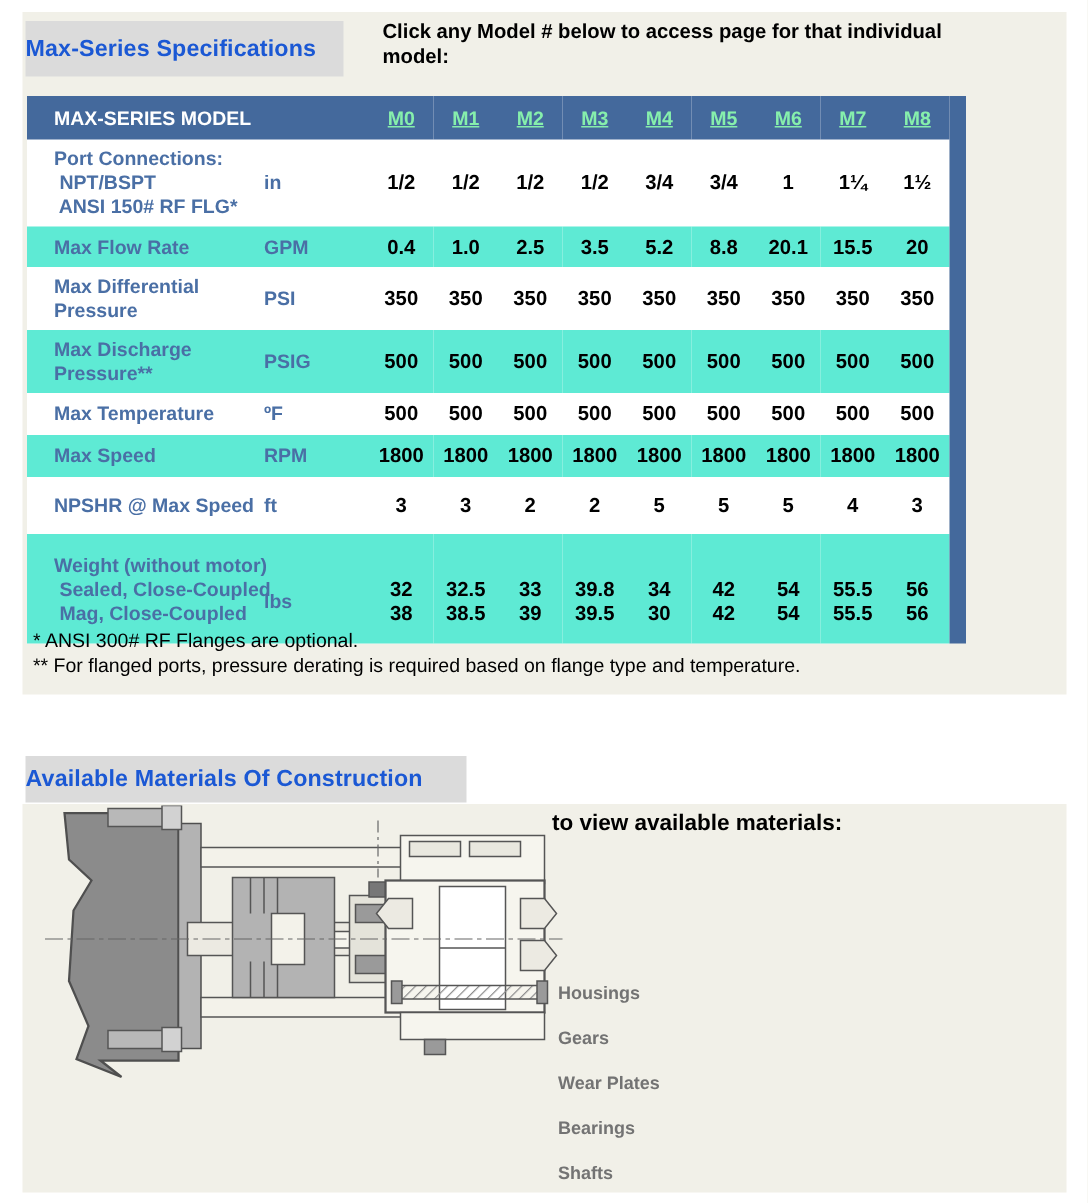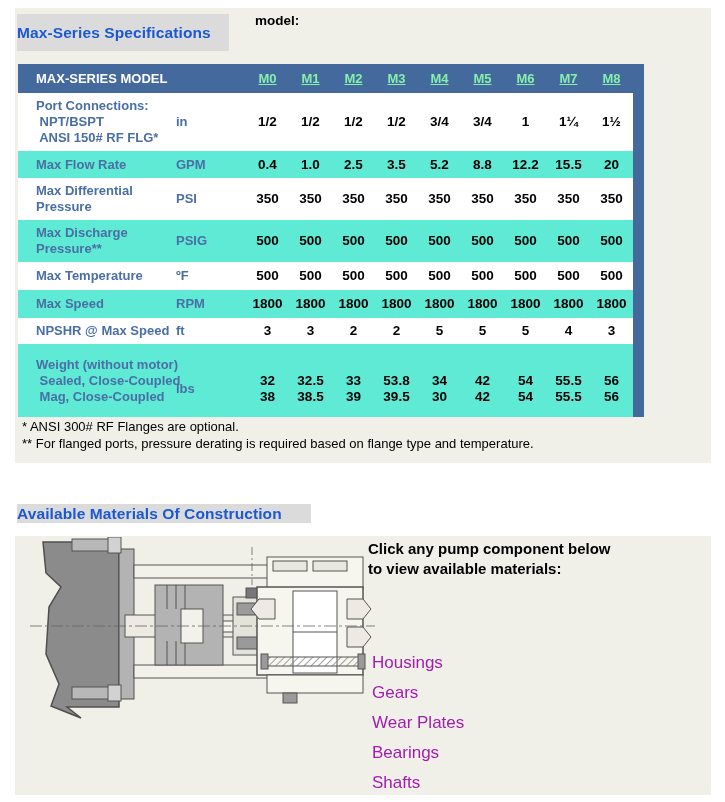--- a/index.html
+++ b/index.html
@@ -9,21 +9,21 @@
   }
   .panel{position:absolute;background:#f1f0e8;}
   #panel1{left:15px;top:8px;width:696px;height:455px;}
   #panel2{left:15px;top:536px;width:696px;height:259px;}
   .badge{
     position:absolute;background:#dbdbdb;color:#1b58d4;font-weight:bold;
     font-size:15.5px;display:flex;align-items:center;padding-left:0;
     box-sizing:border-box;letter-spacing:0.1px;
   }
   #badge1{left:17px;top:14px;width:212px;height:37px;}
-  #badge2{left:17px;top:504px;width:294px;height:19px;align-items:flex-end;}
+  #badge2{left:17px;top:504px;width:294px;height:31px;}
   #instr1{
     position:absolute;left:255px;top:12px;width:460px;
     font-weight:bold;font-size:13.5px;line-height:17px;color:#000;
   }
   #table-wrap{position:absolute;left:18px;top:64px;display:flex;align-items:stretch;}
   table{border-collapse:collapse;table-layout:fixed;width:615px;background:#fff;}
   .accent-bar{width:11px;background:#44699c;}
   thead th{
     background:#44699c;color:#fff;height:29px;font-size:13px;font-weight:bold;
     text-align:left;padding:0;
@@ -43,34 +43,35 @@
   #footnotes{
     position:absolute;left:22px;top:418px;font-size:13px;line-height:17px;color:#000;
   }
   #instr2{
     position:absolute;left:368px;top:539px;font-weight:bold;font-size:15px;
     line-height:20px;color:#000;
   }
   #materials{position:absolute;left:372px;top:653px;list-style:none;margin:0;padding:0;}
   #materials li{height:30px;}
   #materials a{
-    color:#a21caf;font-weight:normal;font-size:17px;text-decoration:none;cursor:pointer;
+    color:#737373;font-weight:bold;font-size:12px;text-decoration:none;cursor:pointer;
   }
   #pump-drawing{position:absolute;left:15px;top:537px;width:365px;height:200px;}
 </style>
 </head>
 <body>
 
 <div class="panel" id="panel1"></div>
 
 <div class="badge" id="badge1">
   <span>Max-Series Specifications</span>
 </div>
 
 <div id="instr1">
+  <div>Click any Model # below to access page for that individual</div>
   <div>model:</div>
 </div>
 
 <div id="table-wrap">
   <table>
     <colgroup>
       <col style="width:152px">
         <col style="width:76px">
       <col style="width:43px">
         <col style="width:43px">
@@ -148,21 +149,21 @@
           <td class="val">
             <div>3.5</div>
           </td>
           <td class="val">
             <div>5.2</div>
           </td>
           <td class="val">
             <div>8.8</div>
           </td>
           <td class="val">
-            <div>12.2</div>
+            <div>20.1</div>
           </td>
           <td class="val">
             <div>15.5</div>
           </td>
           <td class="val">
             <div>20</div>
           </td>
         </tr>
         <tr style="height: 37px;">
           <td class="label"><div>Max Differential</div><div>Pressure</div></td>
@@ -289,21 +290,21 @@
           <td class="val">
             <div>1800</div>
           </td>
           <td class="val">
             <div>1800</div>
           </td>
           <td class="val">
             <div>1800</div>
           </td>
         </tr>
-        <tr style="height: 26px; margin-left: 36px;">
+        <tr style="height: 38px; margin-left: 36px;">
           <td class="label"><div>NPSHR @ Max Speed</div></td>
           <td class="unit">
             <div>ft</div>
           </td>
           <td class="val">
             <div>3</div>
           </td>
           <td class="val">
             <div>3</div>
           </td>
@@ -345,21 +346,21 @@
             <div>32.5</div>
             <div>38.5</div>
           </td>
           <td class="val">
             <div>&nbsp;</div>
             <div>33</div>
             <div>39</div>
           </td>
           <td class="val">
             <div>&nbsp;</div>
-            <div>53.8</div>
+            <div>39.8</div>
             <div>39.5</div>
           </td>
           <td class="val">
             <div>&nbsp;</div>
             <div>34</div>
             <div>30</div>
           </td>
           <td class="val">
             <div>&nbsp;</div>
             <div>42</div>
@@ -449,21 +450,20 @@
     <rect x="252" y="120" width="92" height="9" fill="url(#hatch)" stroke="#555"></rect>
     <rect x="246" y="117" width="7" height="15" fill="#9a9a9a" stroke="#555"></rect>
     <rect x="343" y="117" width="7" height="15" fill="#9a9a9a" stroke="#555"></rect>
     <rect x="268" y="156" width="14" height="10" fill="#9a9a9a" stroke="#555"></rect>
   </g>
   <line x1="15" y1="89" x2="360" y2="89" stroke="#666" stroke-width="0.8" stroke-dasharray="12,3,3,3"></line>
   <line x1="237" y1="10" x2="237" y2="48" stroke="#666" stroke-width="0.8" stroke-dasharray="8,3,2,3"></line>
 </svg>
 
 <div id="instr2">
-  <div>Click any pump component below</div>
   <div>to view available materials:</div>
 </div>
 
 <ul id="materials">
   <li><a>Housings</a></li>
   <li><a>Gears</a></li>
   <li><a>Wear Plates</a></li>
   <li><a>Bearings</a></li>
   <li><a>Shafts</a></li>
 </ul>

